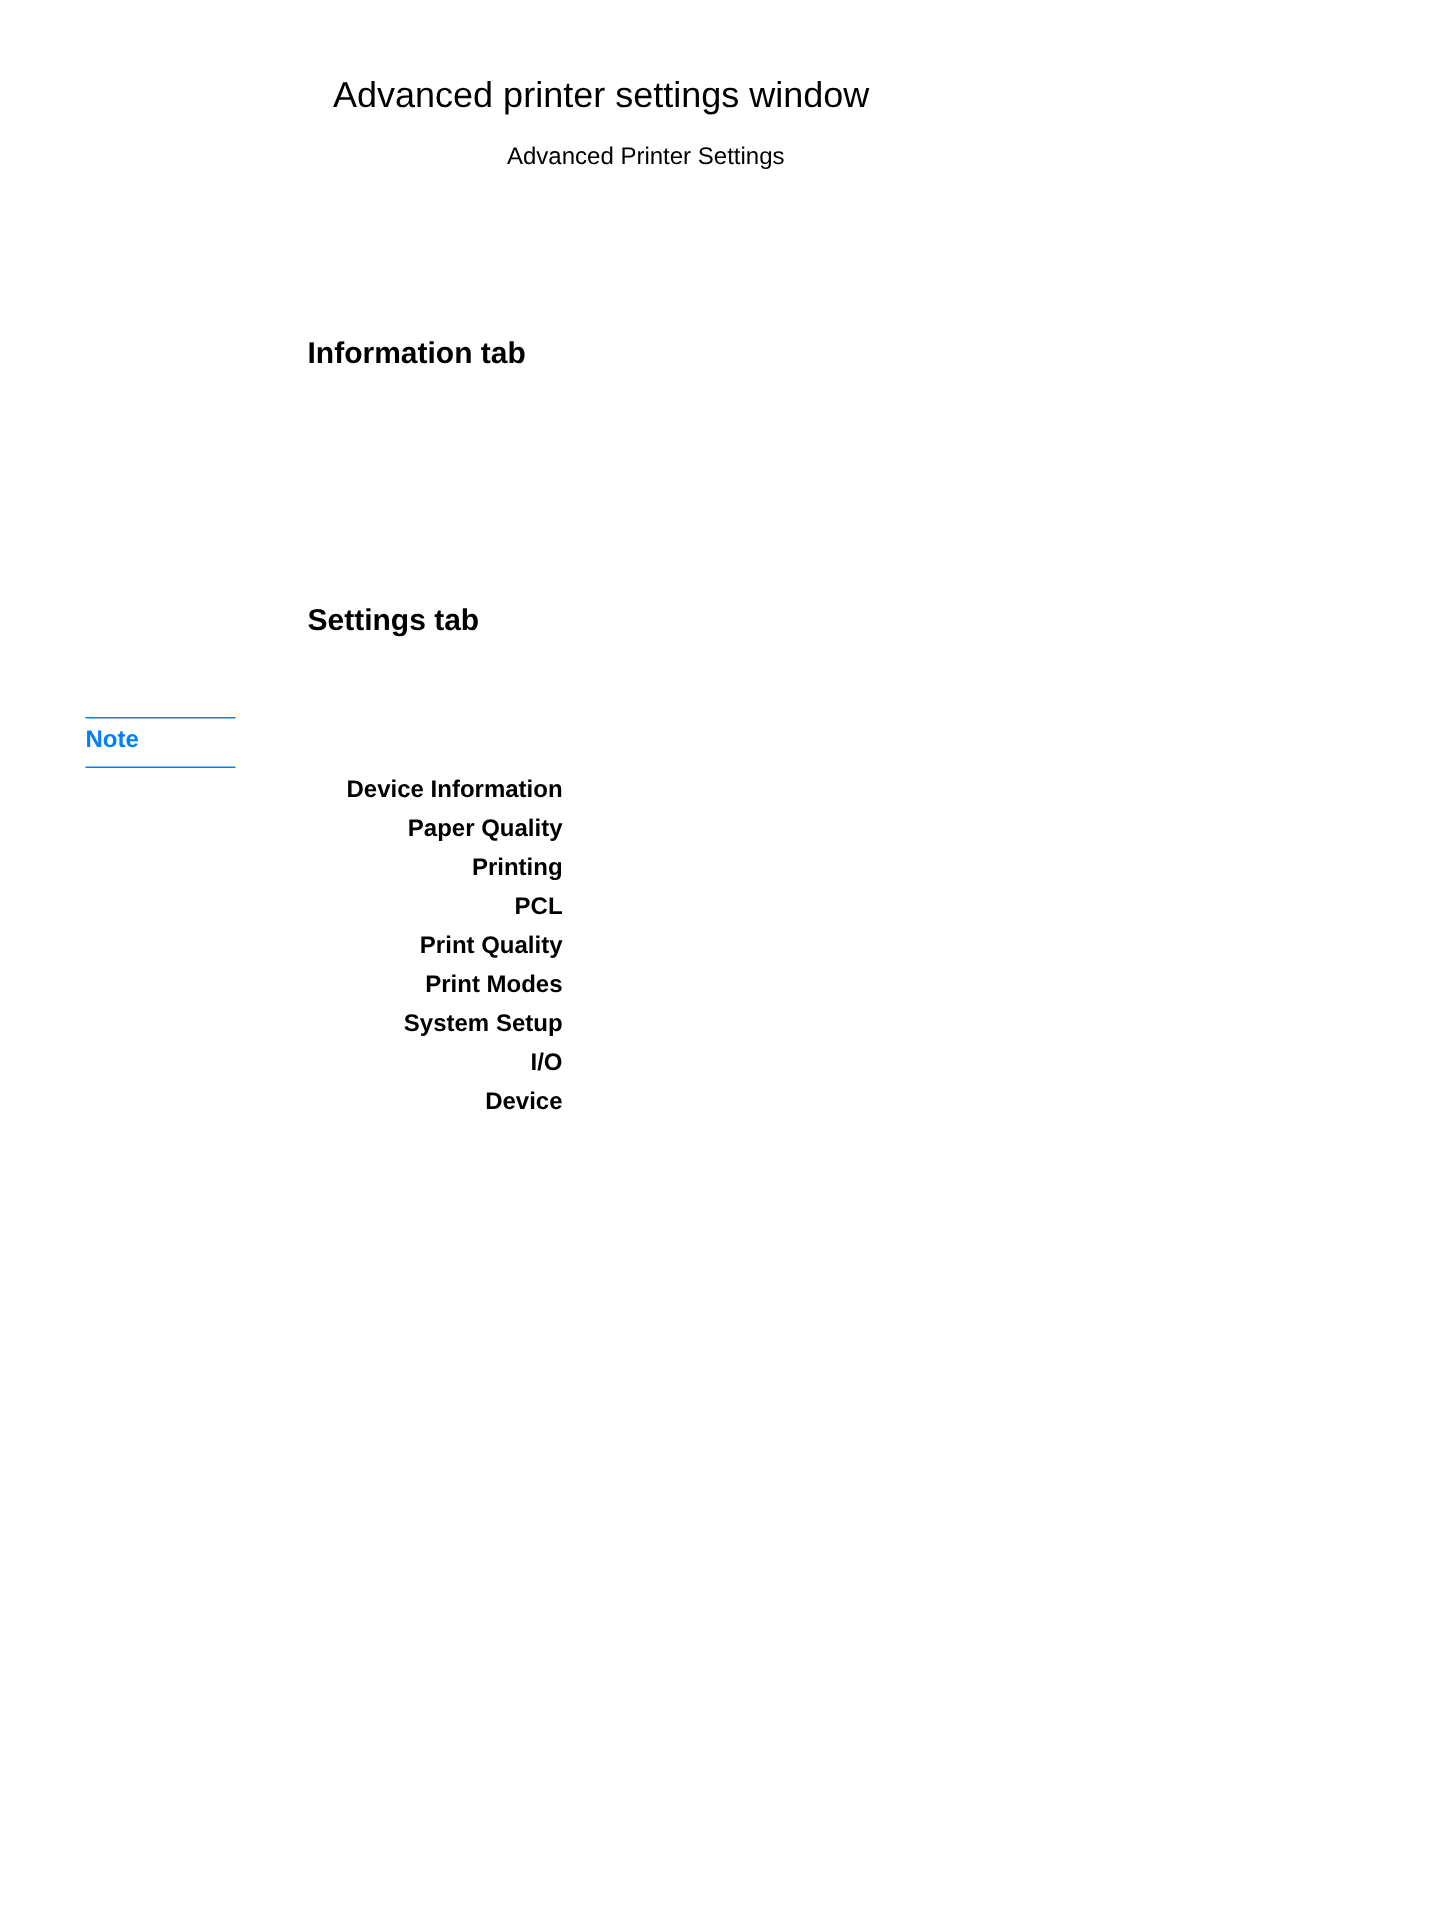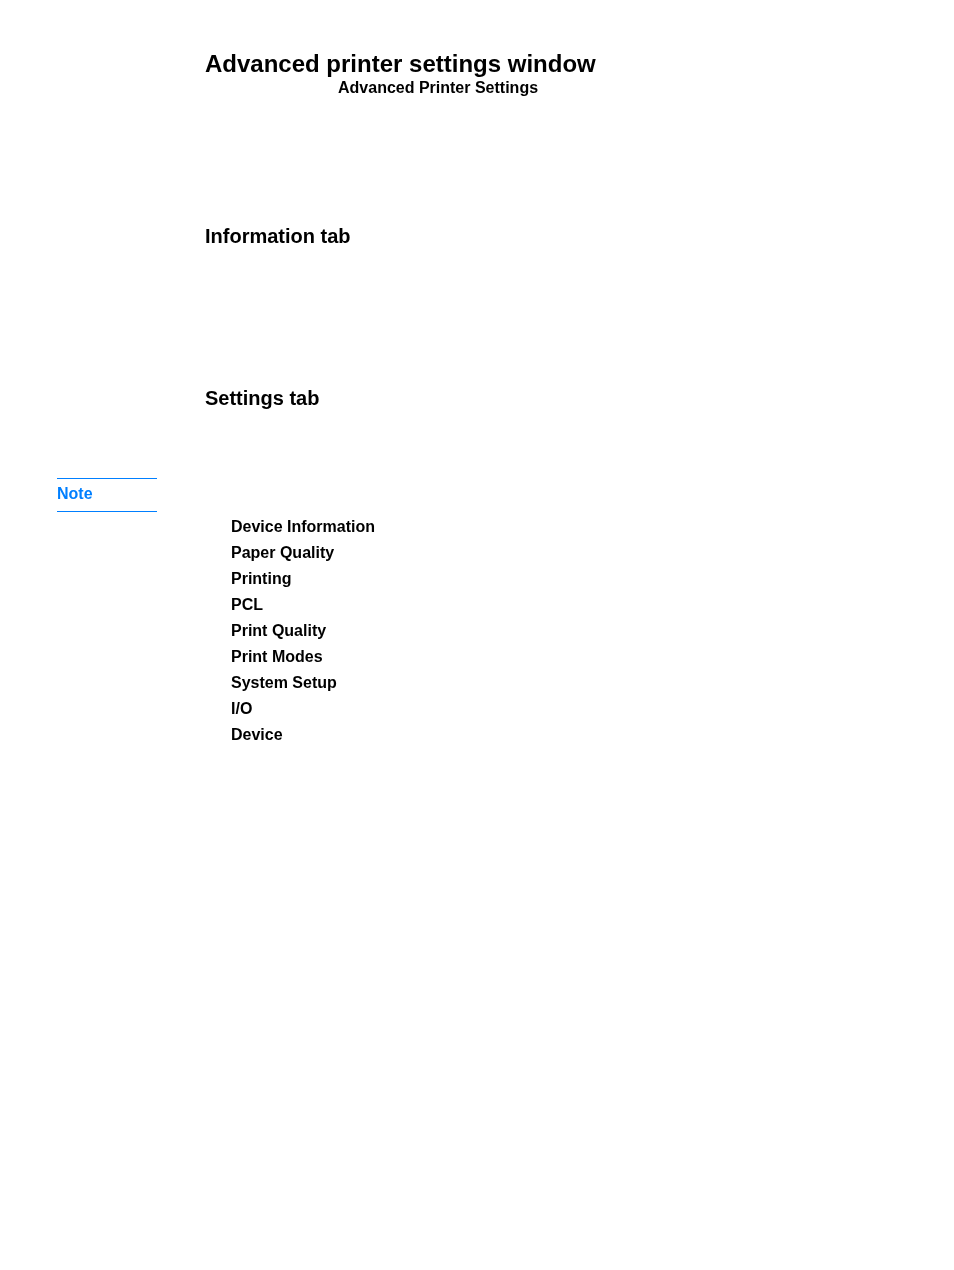--- a/index.html
+++ b/index.html
@@ -6,44 +6,44 @@
     body {
       font-family: Arial, Helvetica, sans-serif;
       background: #fff;
       width: 954px;
       height: 1270px;
       position: relative;
       color: #000;
     }
     .h1 {
       position: absolute;
-      left: 205px;
+      left: 222px;
       top: 50px;
       font-size: 24px;
-      font-weight: bold;
+      font-weight: normal;
     }
     .subtitle {
       position: absolute;
       left: 338px;
-      top: 79px;
+      top: 96px;
       font-size: 16px;
-      font-weight: bold;
+      font-weight: normal;
     }
     .h2-info {
       position: absolute;
       left: 205px;
       top: 205px;
       font-size: 20px;
       font-weight: bold;
       margin-top: 20px;
     }
     .h2-settings {
       position: absolute;
       left: 205px;
-      top: 387px;
+      top: 403px;
       font-size: 20px;
       font-weight: bold;
     }
     .note-box {
       position: absolute;
       left: 57px;
       top: 478px;
       width: 100px;
       border-top: 1px solid #007fff;
       border-bottom: 1px solid #007fff;
@@ -56,20 +56,21 @@
     }
     .list {
       position: absolute;
       left: 231px;
       top: 514px;
     }
     .list-item {
       font-size: 16px;
       font-weight: bold;
       line-height: 26px;
+      text-align: right;
     }
   </style>
 </head>
 <body>
 
 <h1 class="h1">Advanced printer settings window</h1>
 <div class="subtitle">Advanced Printer Settings</div>
 
 <h2 class="h2-info">Information tab</h2>
 

